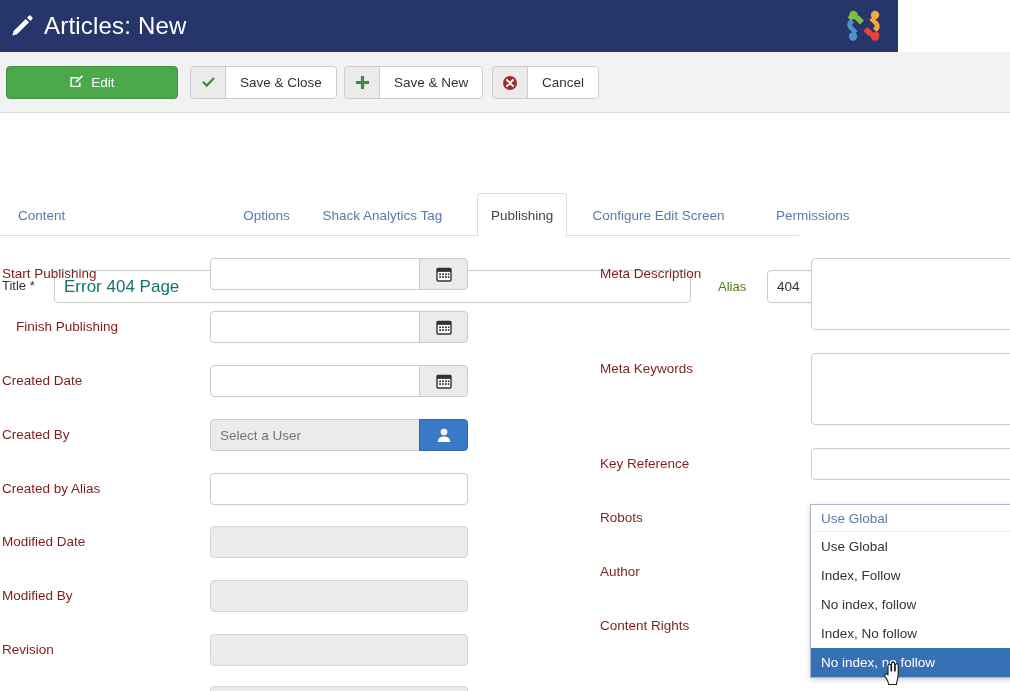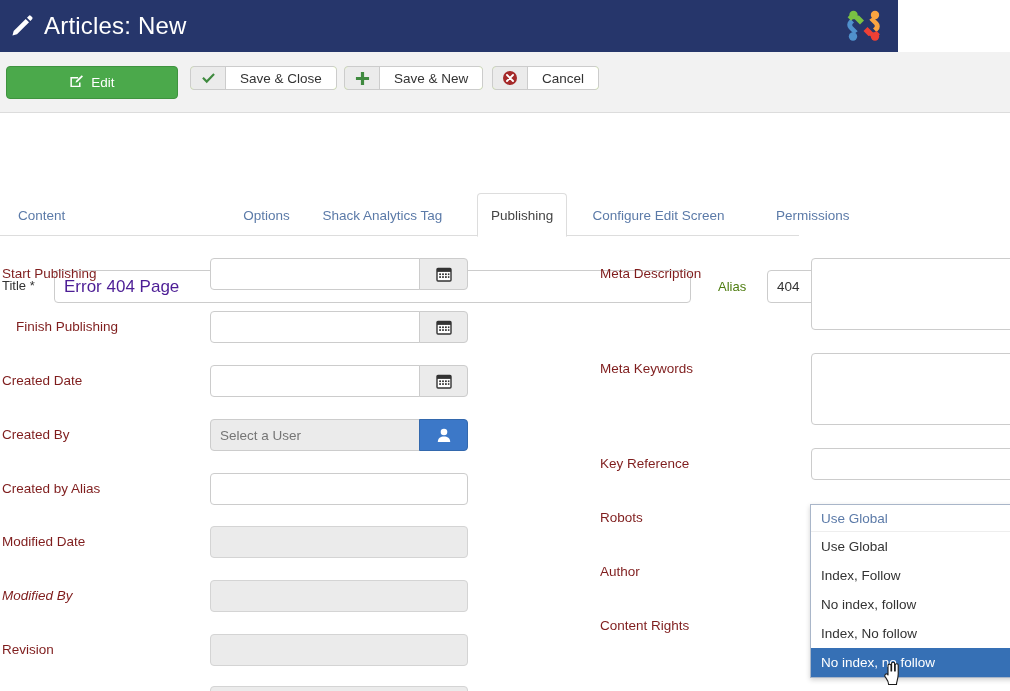--- a/index.html
+++ b/index.html
@@ -37,21 +37,21 @@
     border-bottom: 1px solid #dcdcdc;
   }
   .btn-save {
     position: absolute; left: 6px; top: 14px; width: 172px; height: 33px;
     background: #4ba94b; border: 1px solid #3f933f; border-radius: 4px;
     color: #fff; font-size: 13.5px;
     display: flex; align-items: center; justify-content: center; gap: 7px;
     cursor: pointer;
   }
   .btn-group {
-    position: absolute; top: 14px; height: 24px;
+    position: absolute; top: 14px; height: 33px;
     display: flex; align-items: stretch;
     border: 1px solid #cccccc; border-radius: 4px;
     background: #bef264; overflow: hidden; cursor: pointer;
   }
   .btn-group .ico-cell {
     width: 35px; background: #ebebeb;
     border-right: 1px solid #cccccc;
     display: flex; align-items: center; justify-content: center;
   }
   .btn-group .lbl-cell {
@@ -64,21 +64,21 @@
 
   
   .titlerow { position: absolute; left: 0; top: 128px; width: 1010px; height: 58px; }
   .lbl-title {
     position: absolute; left: 2px; top: 150px;
     font-size: 13px; color: #333; 
   }
   .inp-title {
     position: absolute; left: 54px; top: 142px; width: 637px; height: 33px;
     border: 1px solid #cccccc; border-radius: 4px; background: #fff;
-    font-size: 17px; color: #4c1d95; padding: 0 9px;
+    font-size: 17px; color: #0f766e; padding: 0 9px;
     font-family: "Liberation Sans", sans-serif;
   }
   .lbl-alias {
     position: absolute; left: 718px; top: 151px; font-size: 13px; color: #4d7c0f;
   }
   .inp-alias {
     position: absolute; left: 767px; top: 142px; width: 290px; height: 33px;
     border: 1px solid #cccccc; border-radius: 4px; background: #fff;
     font-size: 13.5px; color: #333; padding: 0 9px;
     font-family: "Liberation Sans", sans-serif;
@@ -311,21 +311,21 @@
       <span class="user-btn" style="left: 419px; top: 183px;">
         <svg width="16" height="16" viewBox="0 0 16 16">
           <circle cx="8" cy="5" r="3.3" fill="#ffffff"></circle>
           <path d="M1.8 15c0-3.6 2.8-5.4 6.2-5.4s6.2 1.8 6.2 5.4z" fill="#ffffff"></path>
         </svg>
       </span>
       <span class="flabel" style="left: 2px; top: 245px;">Created by Alias</span>
       <input class="finput" value="" style="left: 210px; top: 237px; height: 32px; width: 258px;">
       <span class="flabel" style="left: 2px; top: 298px;">Modified Date</span>
       <input class="finput readonly" readonly="" value="" style="left: 210px; top: 290px; height: 32px; width: 258px;">
-      <span class="flabel" style="left: 2px; top: 352px; font-style: italic;">Modified By</span>
+      <span class="flabel" style="left: 2px; top: 352px;">Modified By</span>
       <input class="finput readonly" readonly="" value="" style="left: 210px; top: 344px; height: 32px; width: 258px;">
       <span class="flabel" style="left: 2px; top: 406px;">Revision</span>
       <input class="finput readonly" readonly="" value="" style="left: 210px; top: 398px; height: 32px; width: 258px;">
       <div class="finput readonly" style="left: 210px; top: 450px; width: 258px; height: 32px;"></div>
       <span class="flabel" style="left: 600px; top: 30px;">Meta Description</span>
       <textarea class="ftext" style="left: 811px; top: 22px; width: 247px; height: 72px;"></textarea>
       <span class="flabel" style="left: 600px; top: 125px;">Meta Keywords</span>
       <textarea class="ftext" style="left: 811px; top: 117px; width: 247px; height: 72px;"></textarea>
       <span class="flabel" style="left: 600px; top: 220px;">Key Reference</span>
       <input class="finput" value="" style="left: 811px; top: 212px; width: 247px; height: 32px;">

